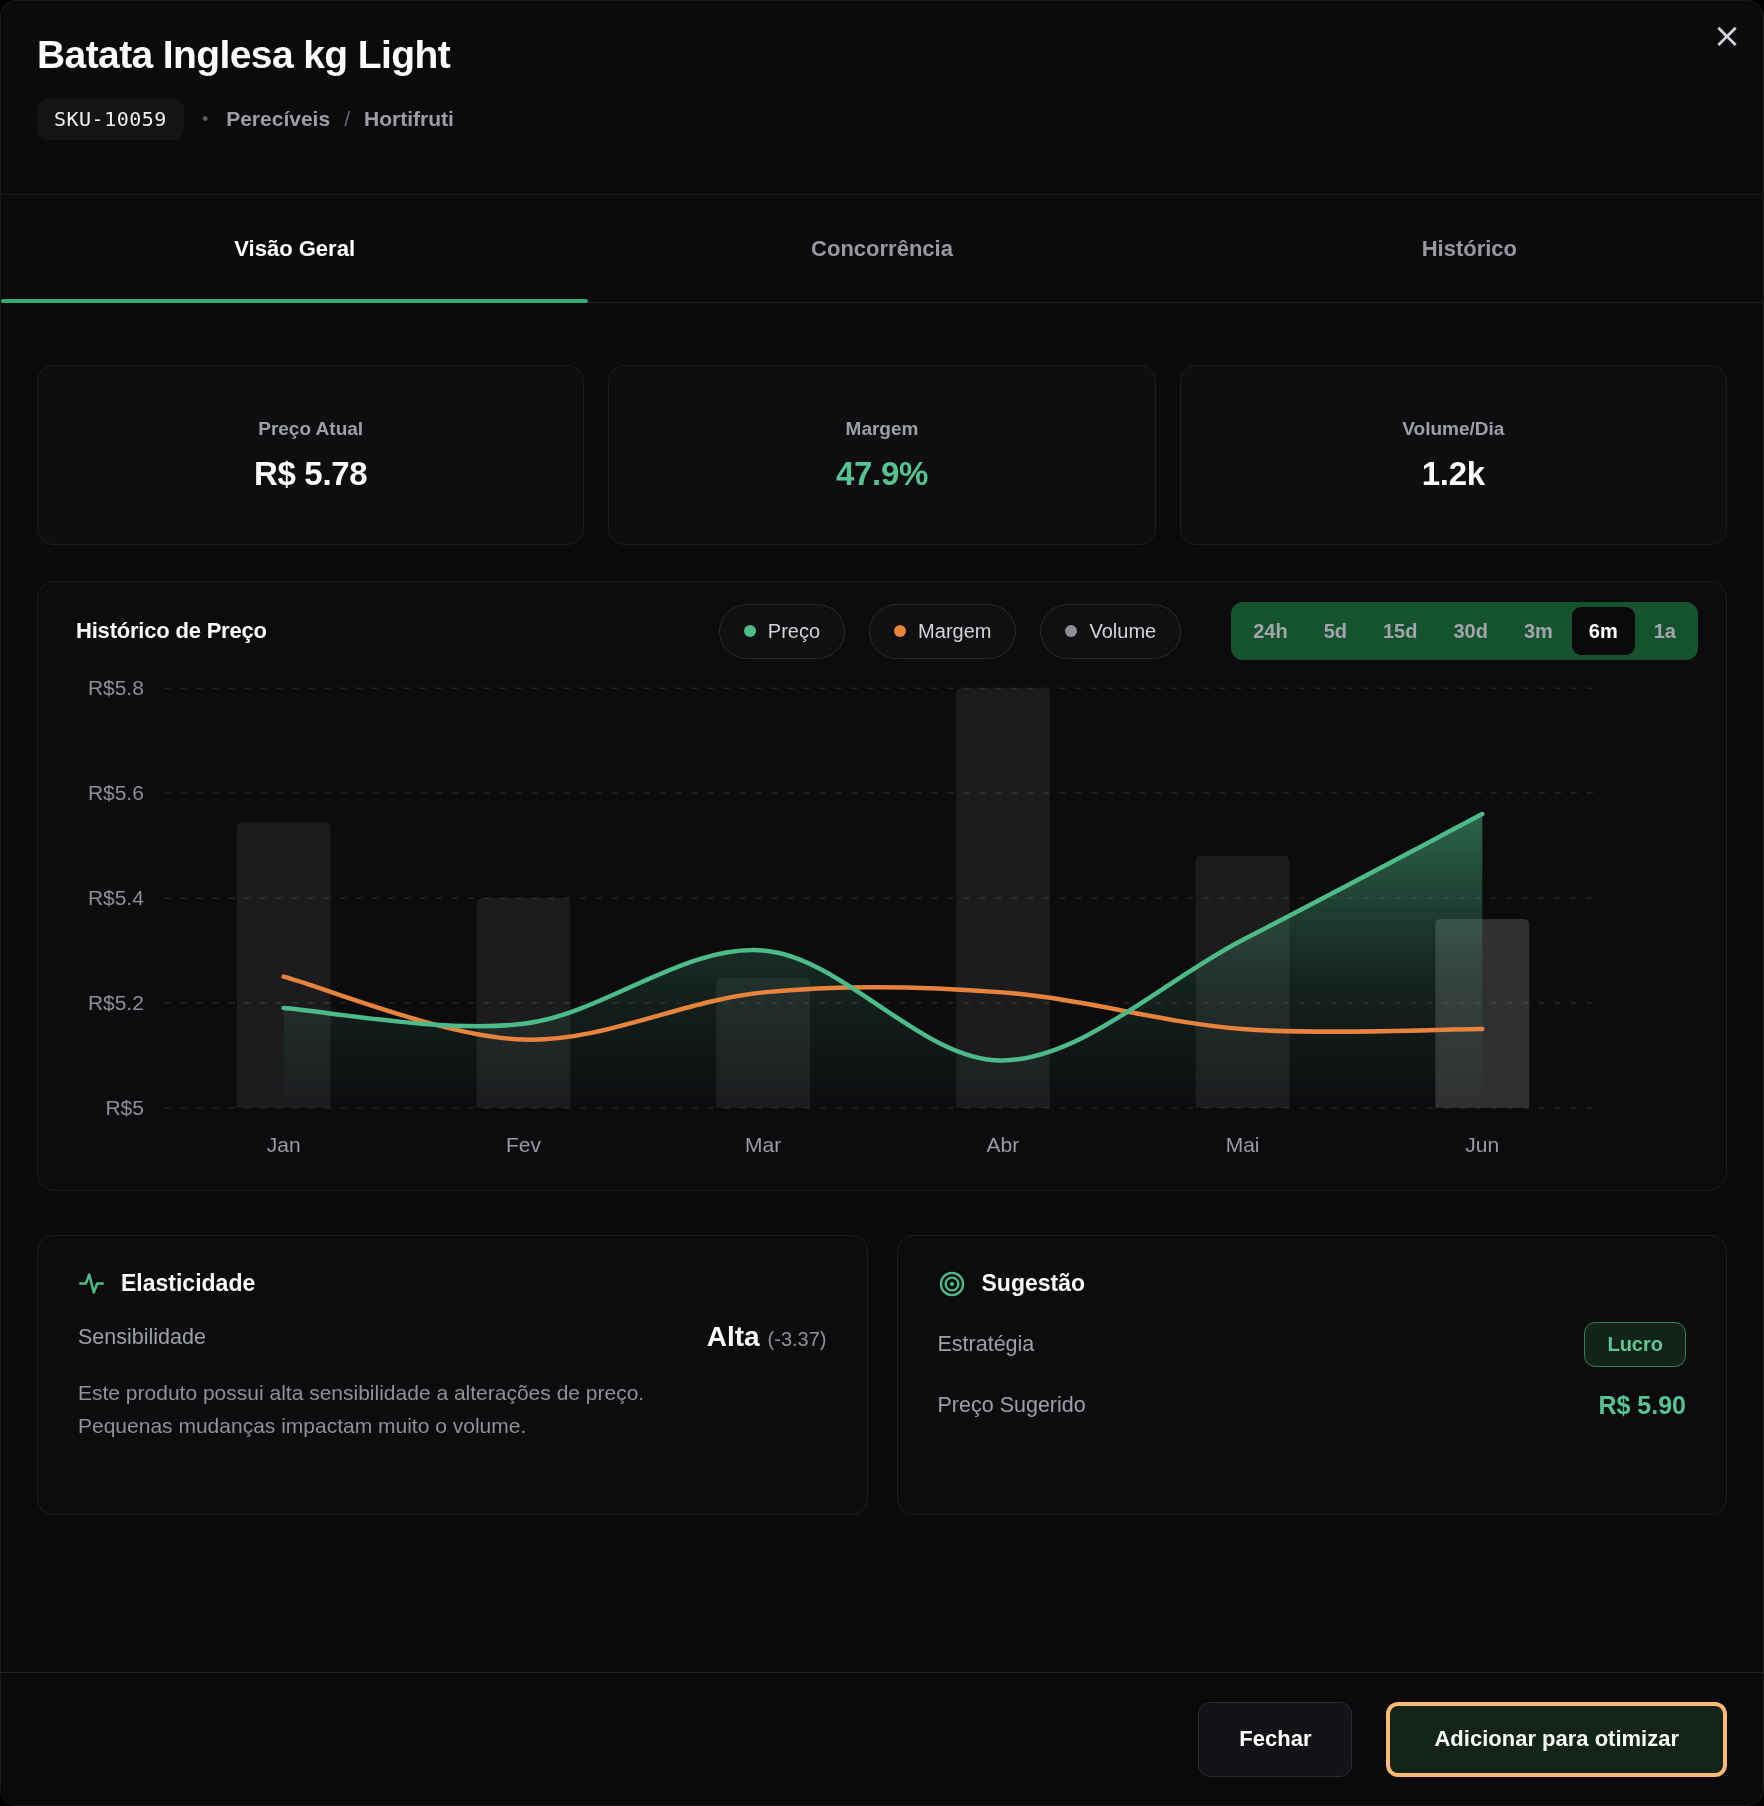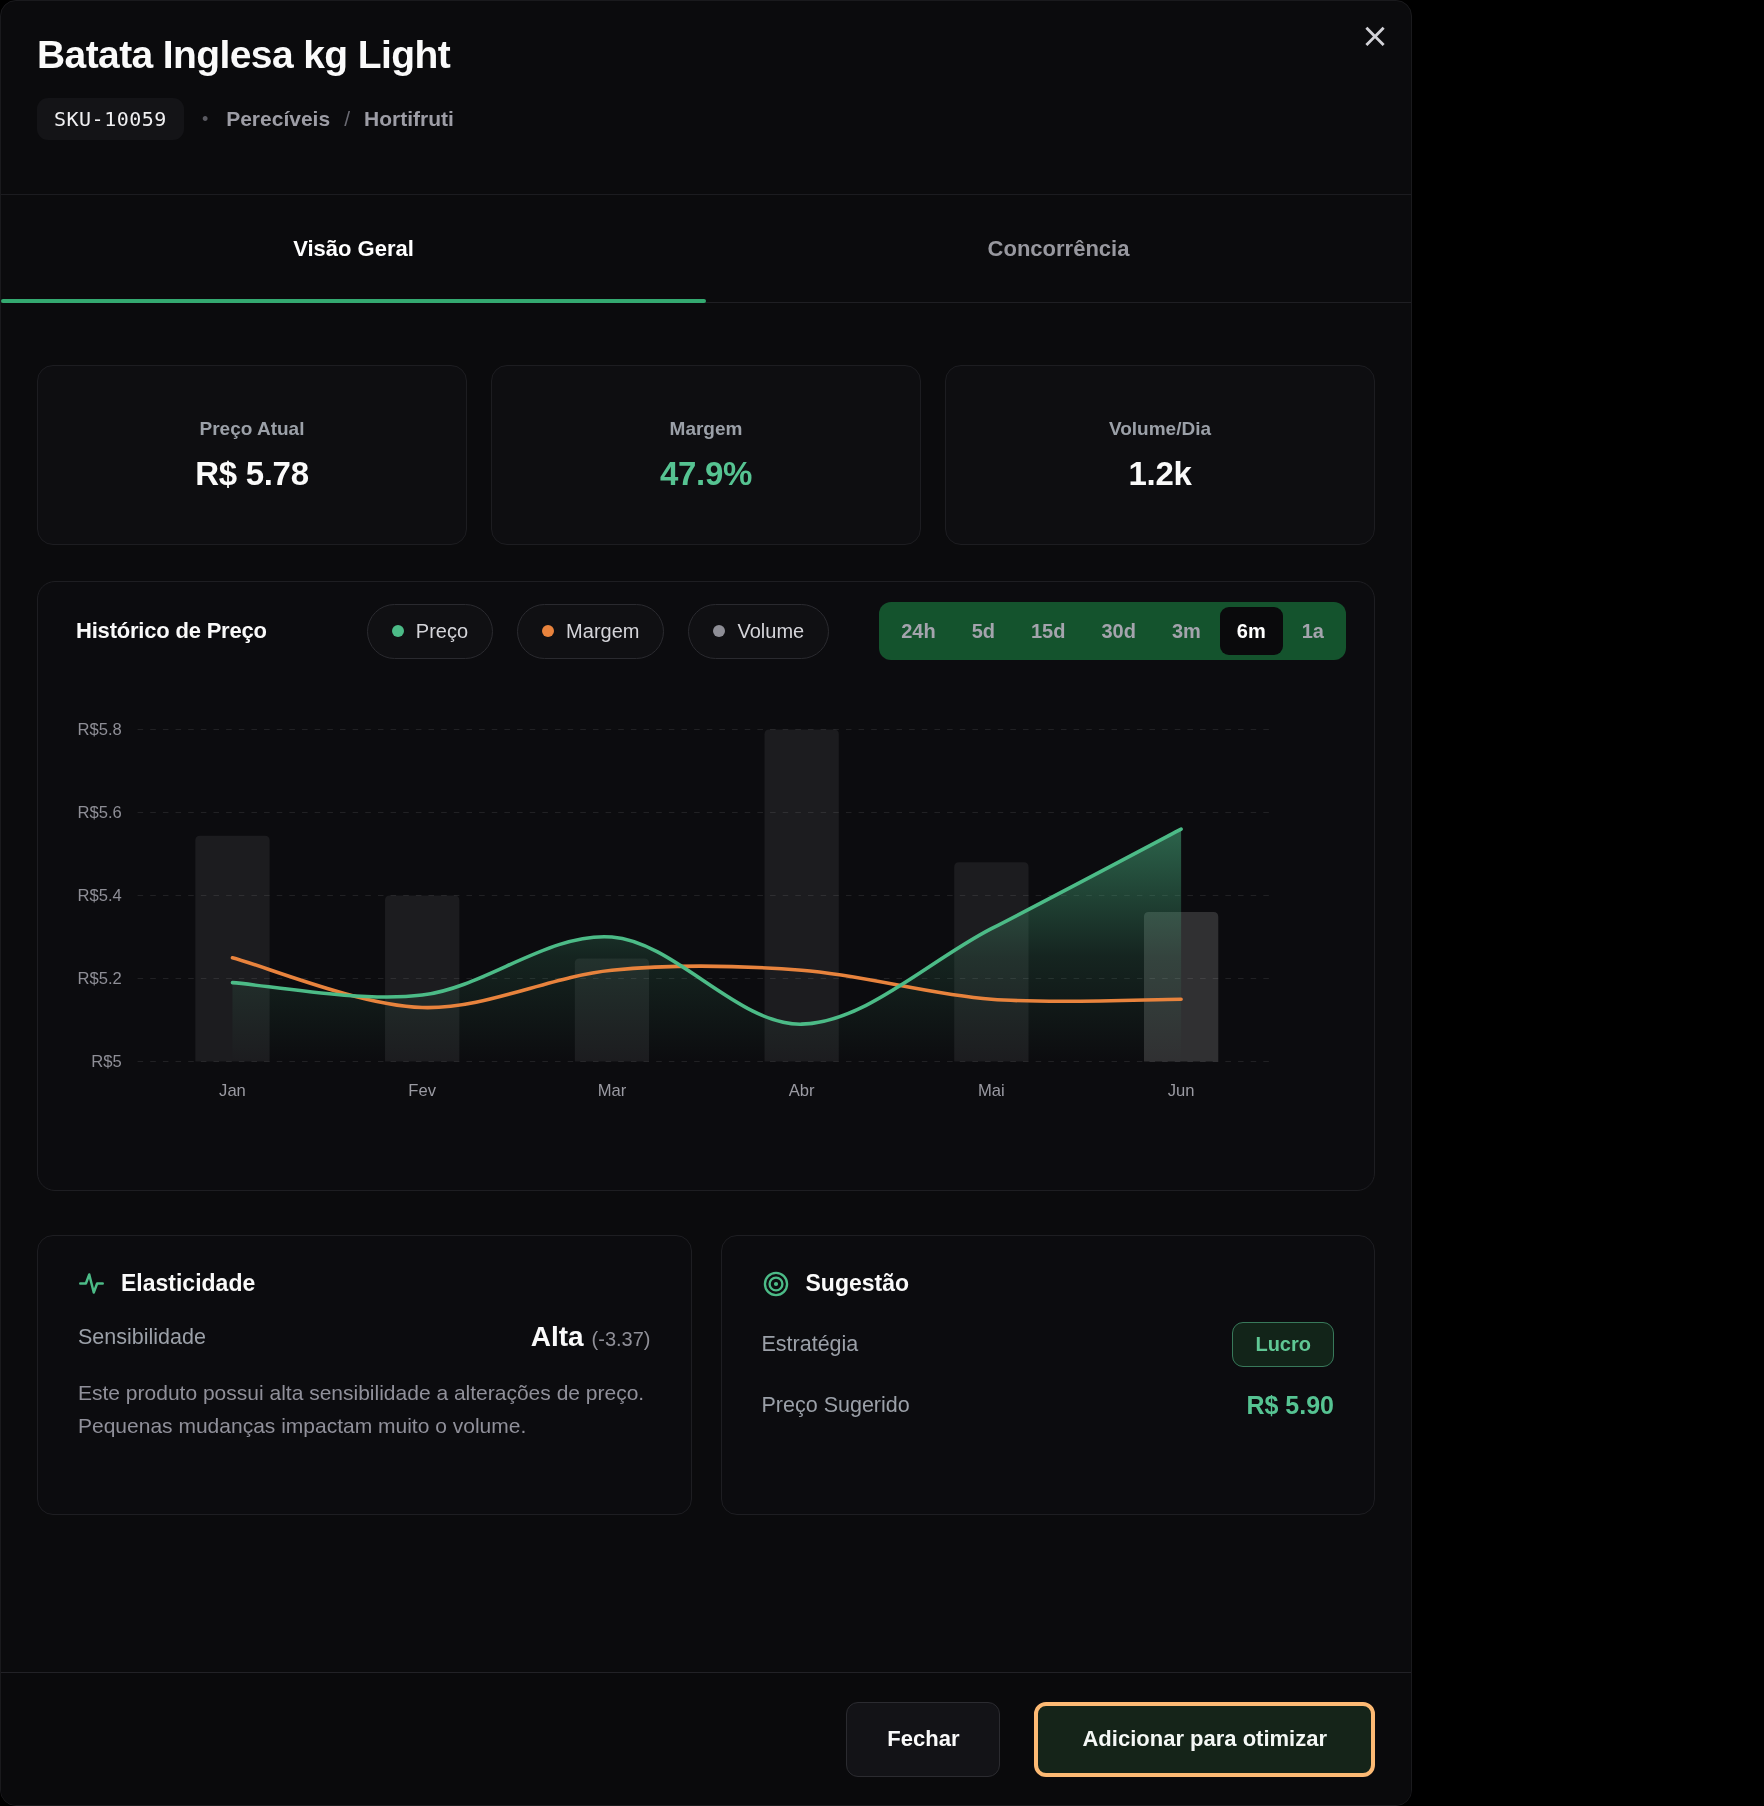--- a/index.html
+++ b/index.html
@@ -1,17 +1,17 @@
 <!DOCTYPE html>
 <html style="--underline: #34a970;"><head>
 <meta charset="utf-8">
 <style>
   html,body{margin:0;padding:0;background:#000;}
   .modal{
-    position:relative;width:1412px;height:1806px;box-sizing:border-box;
+    position:relative;width:1764px;height:1806px;box-sizing:border-box;
     background:#0b0b0d;border-radius:16px;overflow:hidden;
     font-family:"Liberation Sans",sans-serif;color:#fff;
     border:1px solid #1a1a1d;
   }
   
   .hdr{box-sizing:border-box;height:194px;padding:32px 36px 0;border-bottom:1px solid #1c1c20;position:relative;}
   .hdr h1{margin:0;font-size:39px;font-weight:700;letter-spacing:-0.6px;color:#fafafa;}
   .meta{display:flex;align-items:center;gap:18px;margin-top:21px;}
   .sku{font-family:"DejaVu Sans Mono",monospace;font-size:20px;color:#f0f0f2;
        background:#141417;border-radius:11px;padding:9px 17px;letter-spacing:0.5px;}
@@ -92,20 +92,21 @@
       </span>
     </div>
     <button class="close-btn">
       <span>×</span>
     </button>
   </div>
 
   <div class="tabs">
     <button class="tab active">Visão Geral</button>
     <button class="tab">Concorrência</button>
+    <button class="tab">Histórico</button>
   </div>
 
   <div class="main">
 
     <div class="stats">
       <div class="stat-card">
         <div class="stat-label">Preço Atual</div>
         <div class="stat-value" style="color: rgb(250, 250, 250);">R$ 5.78</div>
       </div>
       <div class="stat-card">

